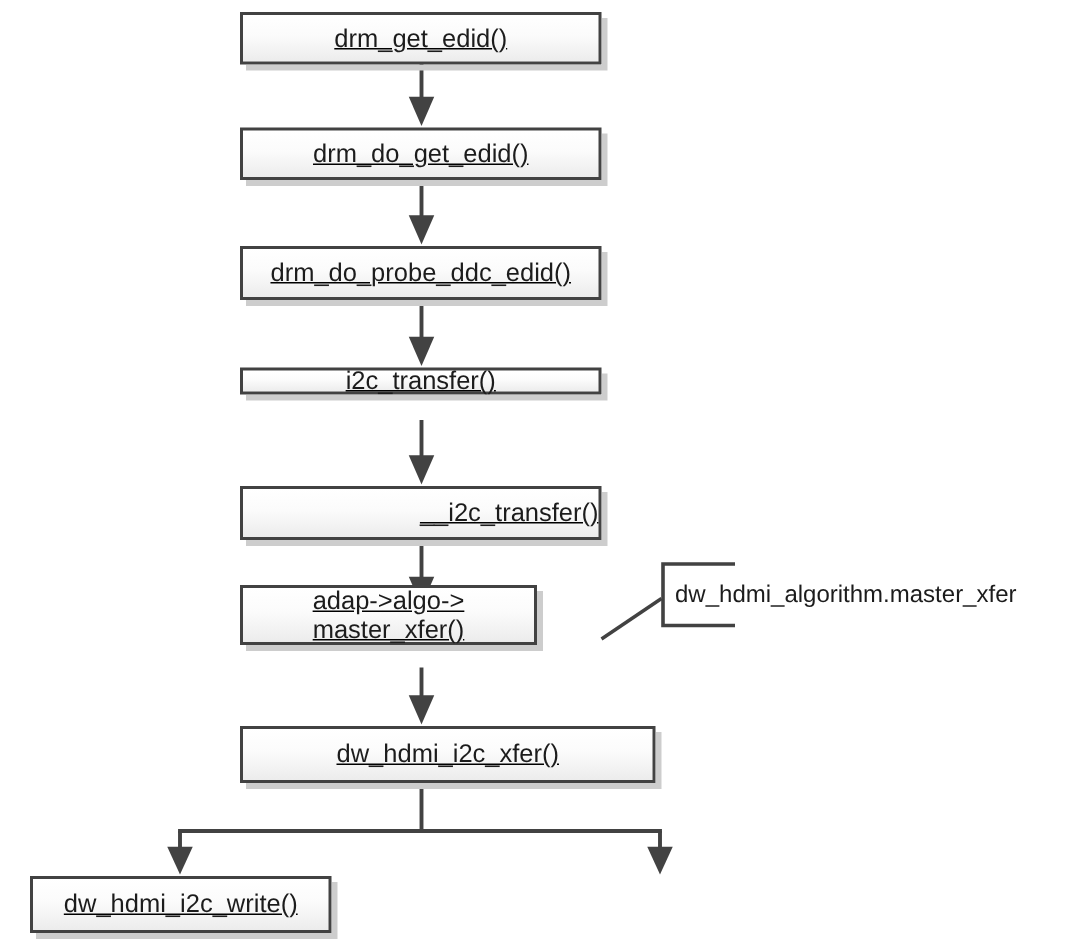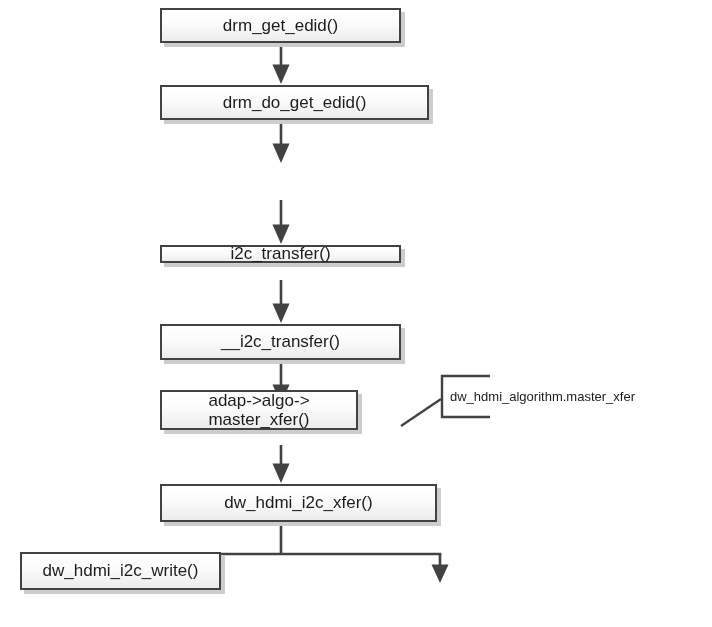--- a/index.html
+++ b/index.html
@@ -25,32 +25,33 @@
   .node {
     position: absolute;
     box-sizing: border-box;
     background: linear-gradient(180deg, #ffffff 0%, #fbfbfb 45%, #ececec 100%);
     border: 2px solid #424242;
     box-shadow: 4px 4px 0 0 #cdcdcd;
     display: flex;
     align-items: center;
     justify-content: center;
     text-align: center;
+    text-decoration: underline;
   }
   .node-label {
     font-size: 17px;
     line-height: 1.12;
     color: #1c1c1c;
     white-space: pre-line;
   }
   .callout-label {
     position: absolute;
     display: flex;
     align-items: center;
-    font-size: 13px;
+    font-size: 16px;
     color: #1c1c1c;
     white-space: nowrap;
   }
 </style>
 </head>
 <body>
 
 <div class="canvas">
 
   <svg class="connector-layer" width="712" height="627" viewBox="0 0 712 627" stroke="#424242" stroke-width="2.6" fill="none">
@@ -100,42 +101,45 @@
 
     <g>
       <path d="M 490,376 L 442,376 L 442,417 L 490,417" stroke-width="2.4"></path>
     </g>
   </svg>
 
   <div class="node" style="left:160px; top:8px; width:241px; height:35px;">
     <span class="node-label">drm_get_edid()</span>
   </div>
 
-  <div class="node" style="left:160px; top:85px; width:269px; height:35px;">
+  <div class="node" style="left:160px; top:85px; width:241px; height:35px;">
     <span class="node-label">drm_do_get_edid()</span>
   </div>
 
+  <div class="node" style="left:160px; top:164px; width:241px; height:36px;">
+    <span class="node-label">drm_do_probe_ddc_edid()</span>
+  </div>
 
   <div class="node" style="left:160px; top:245px; width:241px; height:18px;">
     <span class="node-label">i2c_transfer()</span>
   </div>
 
-  <div class="node" style="left:160px; top:324px; width:241px; height:36px;">
+  <div class="node" style="left:160px; top:324px; width:241px; height:36px;justify-content:flex-end;">
     <span class="node-label">__i2c_transfer()</span>
   </div>
 
   <div class="node" style="left:160px; top:390px; width:198px; height:40px;">
     <span class="node-label">adap-&gt;algo-&gt;
 master_xfer()</span>
   </div>
 
   <div class="node" style="left:160px; top:484px; width:277px; height:38px;">
     <span class="node-label">dw_hdmi_i2c_xfer()</span>
   </div>
 
-  <div class="node" style="left:20px; top:552px; width:201px; height:38px;">
+  <div class="node" style="left:20px; top:584px; width:201px; height:38px;">
     <span class="node-label">dw_hdmi_i2c_write()</span>
   </div>
 
 
   <div class="callout-label" style="left:450px; top:376px; height:41px;">dw_hdmi_algorithm.master_xfer</div>
 
 </div>
 
 </body></html>

